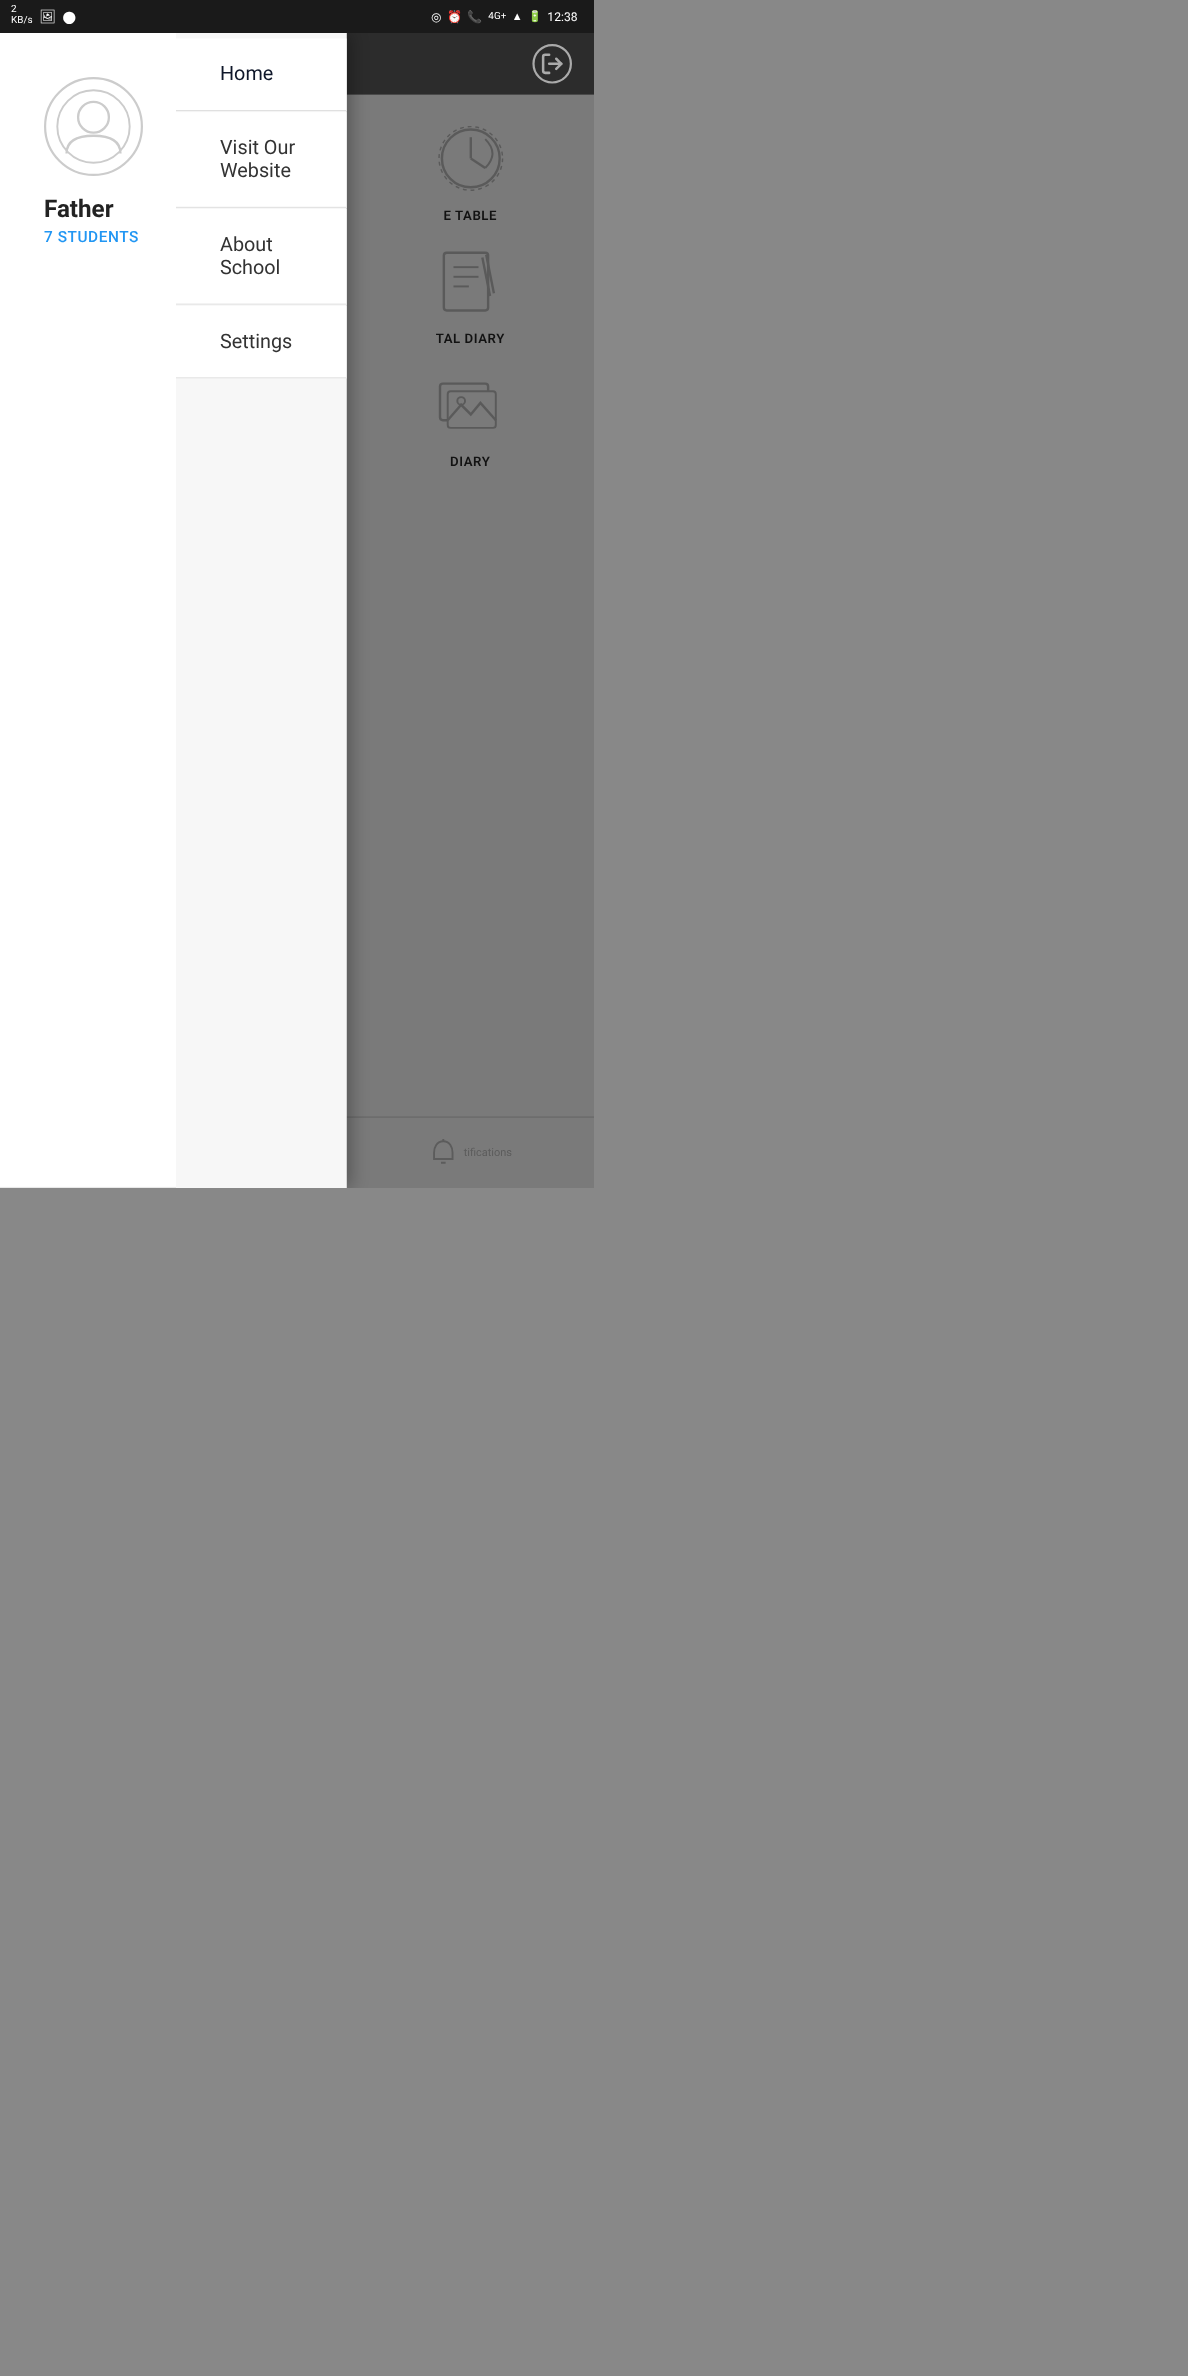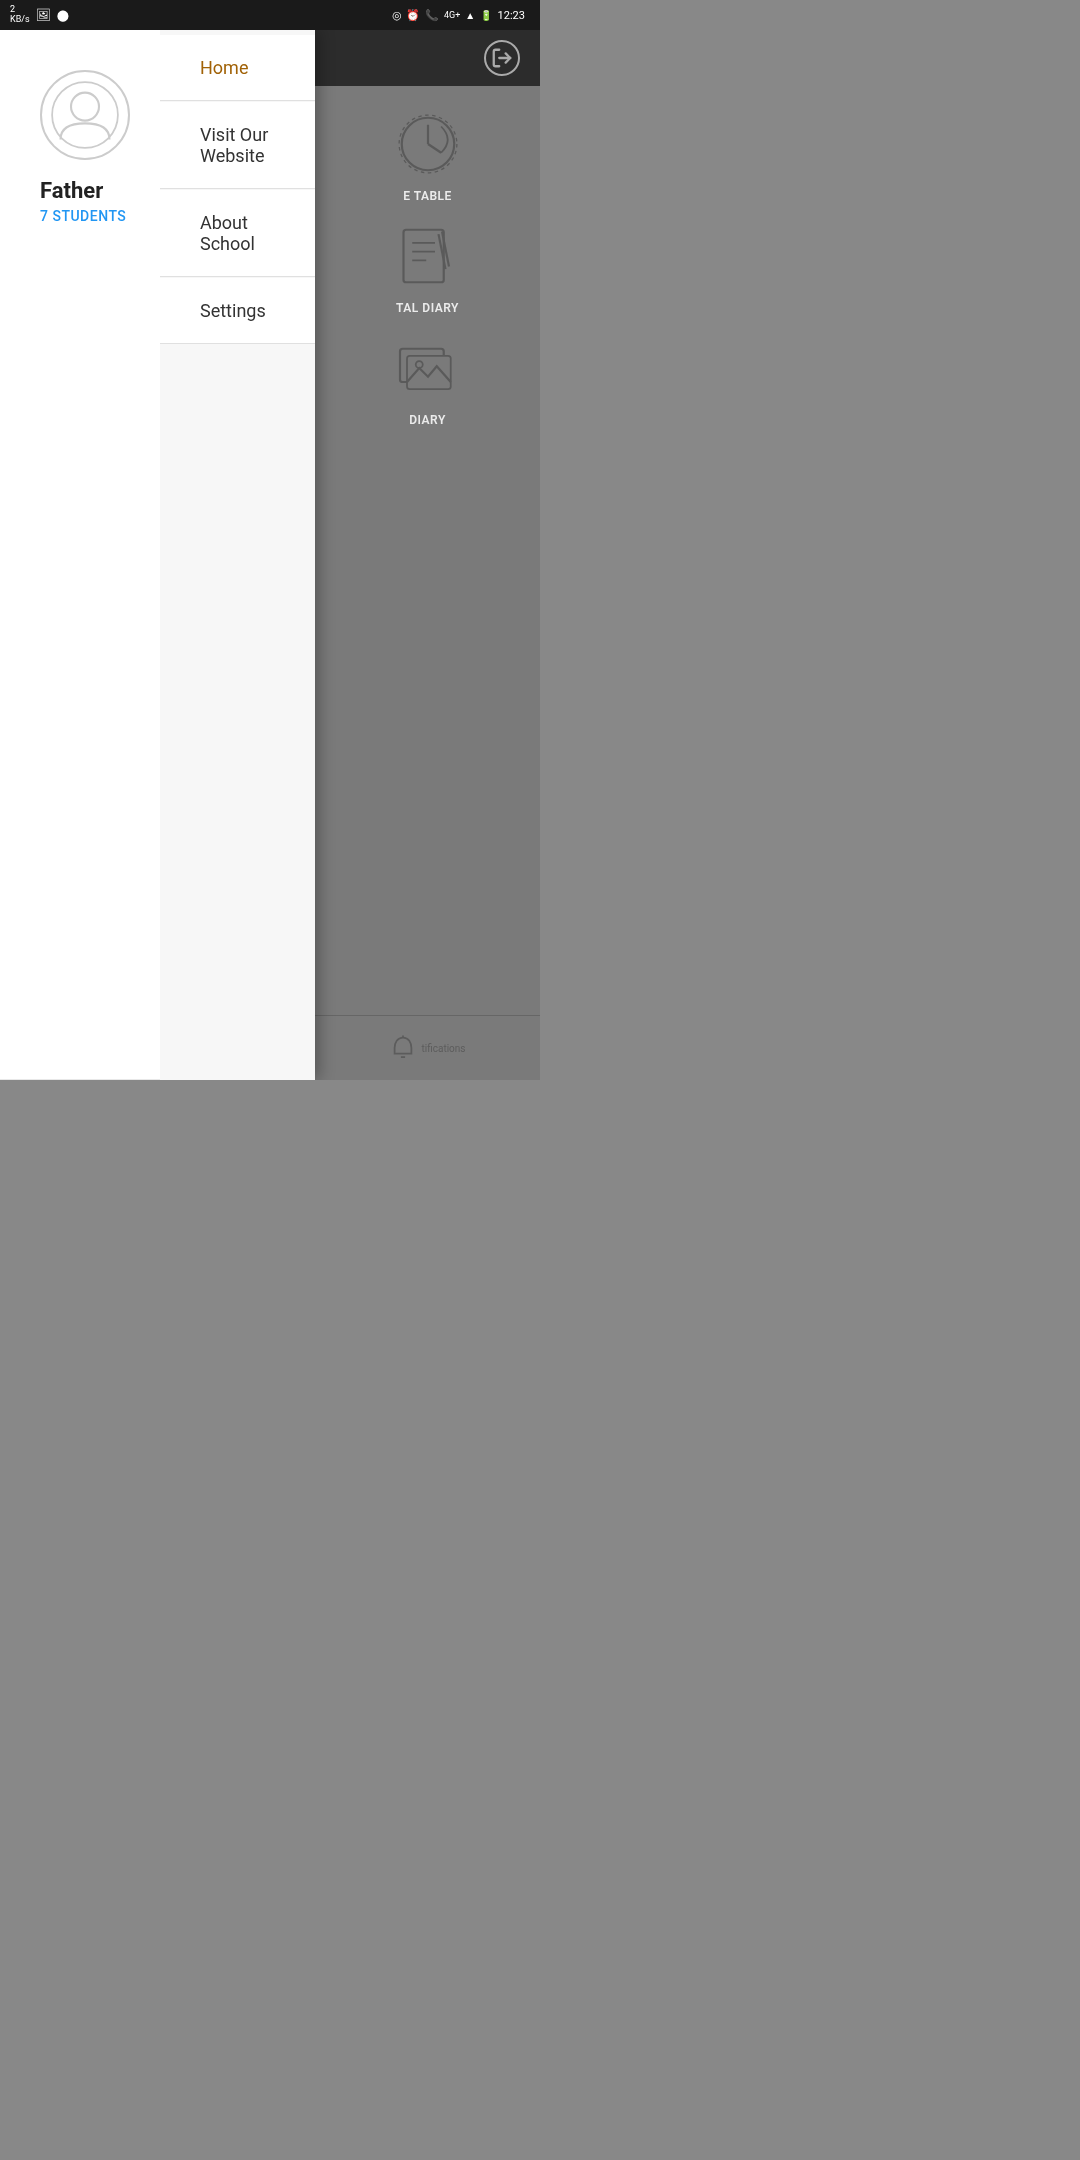--- a/index.html
+++ b/index.html
@@ -119,21 +119,21 @@
     .menu-item:first-child {
       margin-top: 0;
     }
 
     .menu-item-label {
       font-size: 18px;
       color: #333;
     }
 
     .menu-item-label.active {
-      color: #a16207;
+      color: #0f172a;
     }
 
     .menu-item:last-child {
       border-bottom: 1px solid #e0e0e0;
     }
 
     
     .app-content {
       flex: 1;
       background: #7a7a7a;
@@ -183,21 +183,21 @@
 
     .grid-icon-box {
       width: 75px;
       height: 75px;
       display: flex;
       align-items: center;
       justify-content: center;
     }
 
     .grid-label {
-      color: #ffffff;
+      color: #000000;
       font-size: 12px;
       font-weight: 600;
       letter-spacing: 0.5px;
       text-align: center;
     }
 
     .bottom-nav {
       height: 65px;
       background: #7a7a7a;
       display: flex;
@@ -228,21 +228,21 @@
     <span style="font-size:12px;">🖼</span>
     <span style="font-size:11px;">⬤</span>
   </div>
   <div class="status-right">
     <span style="font-size:11px;">◎</span>
     <span style="font-size:11px;">⏰</span>
     <span style="font-size:11px;">📞</span>
     <span style="font-size:9px;">4G+</span>
     <span style="font-size:10px;">▲</span>
     <span style="font-size:10px;">🔋</span>
-    <span>12:23</span>
+    <span>12:38</span>
     <span style="font-size:12px;font-weight:bold;"></span>
   </div>
 </div>
 
 <div class="main-container">
 
   <div class="drawer">
 
     <div class="drawer-header">
       <div class="avatar-circle">

